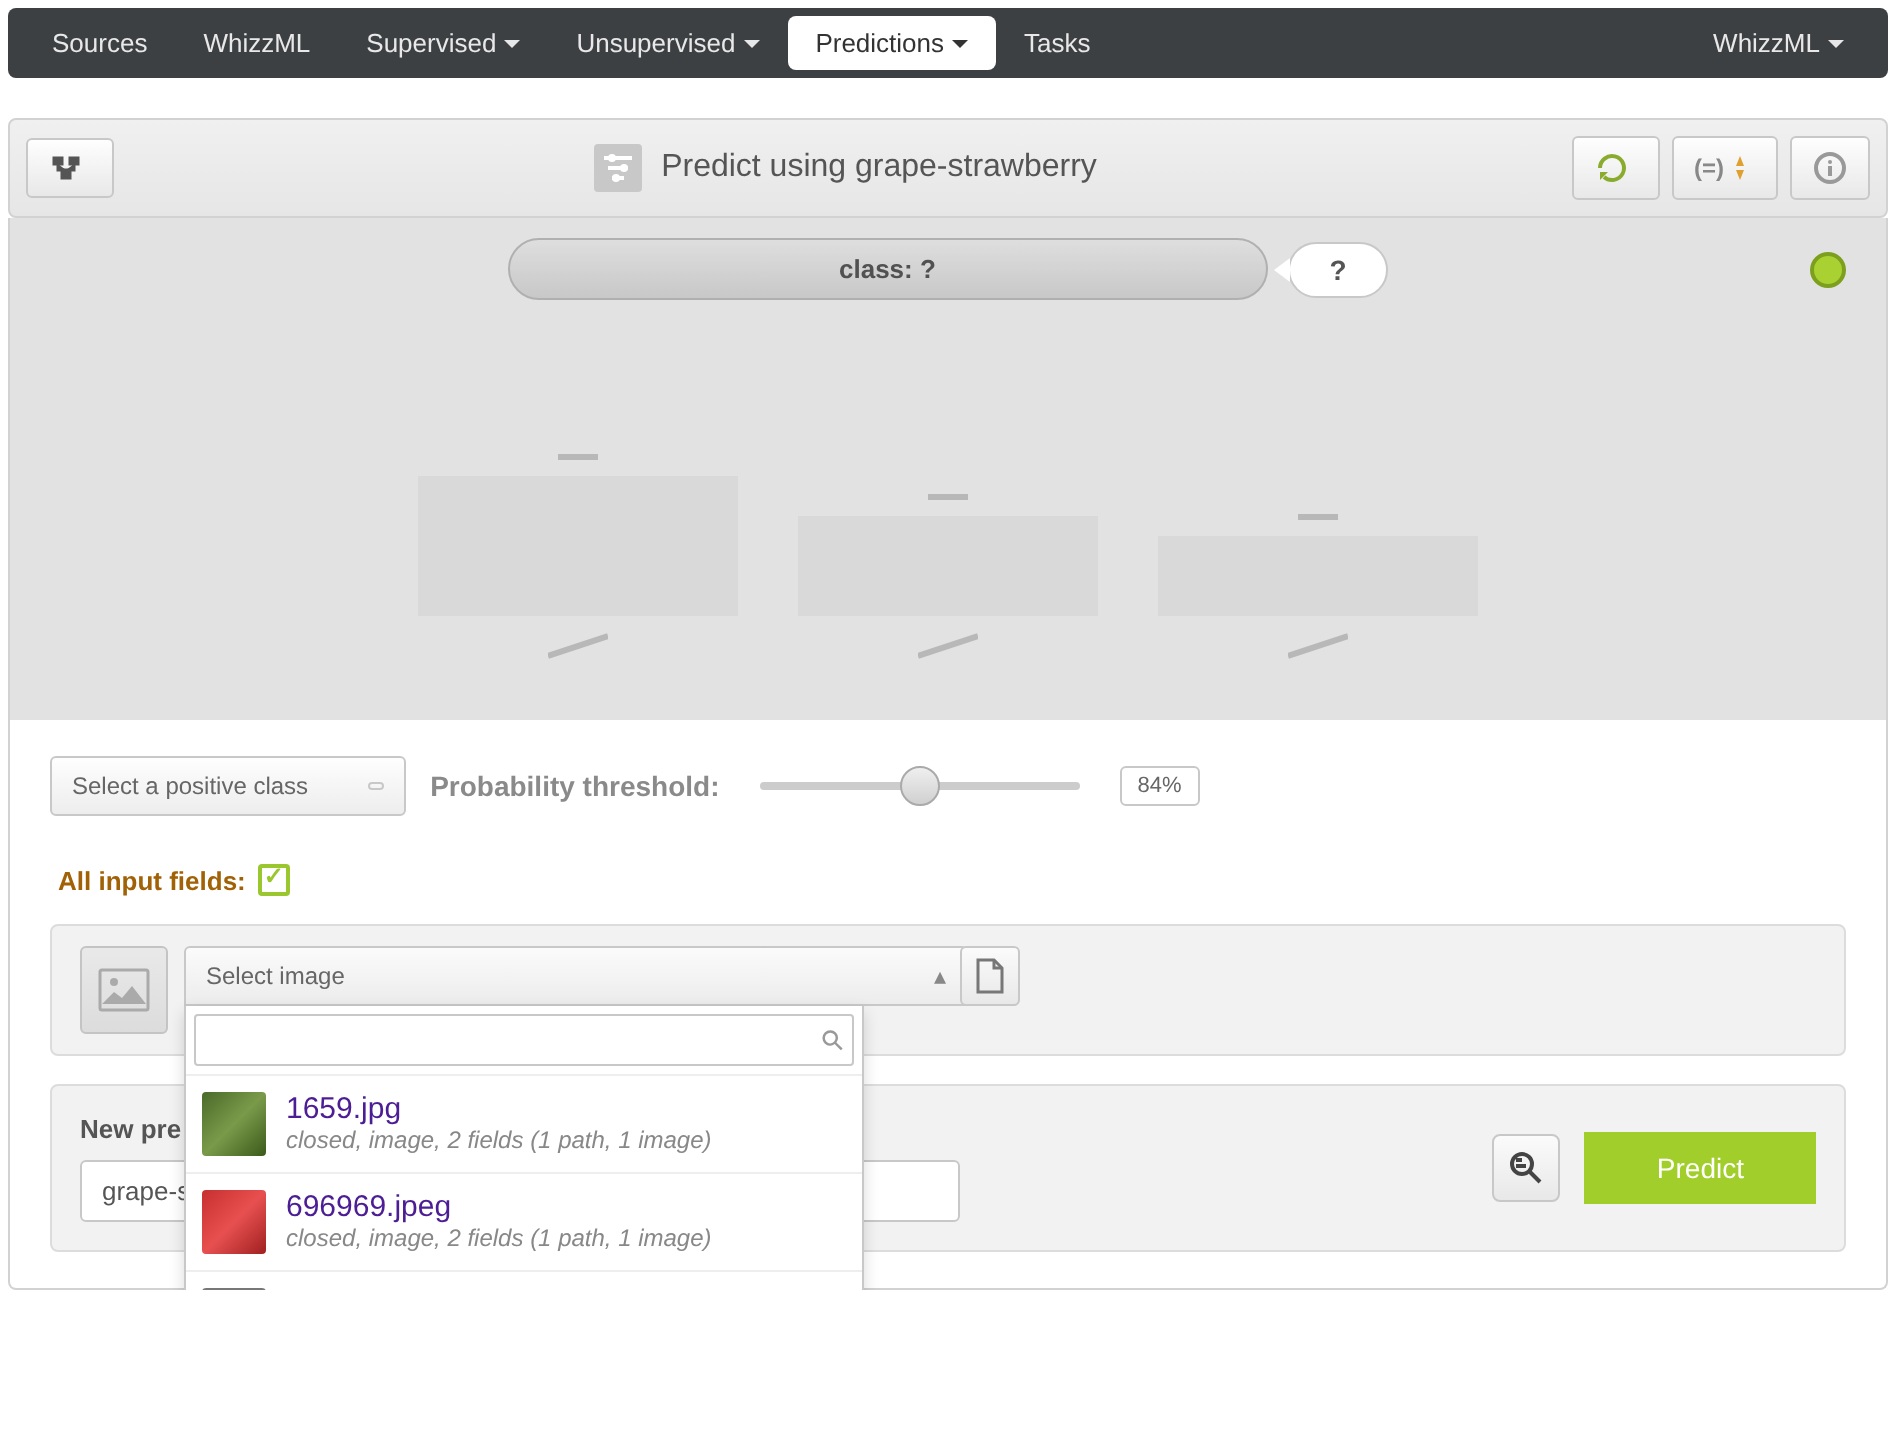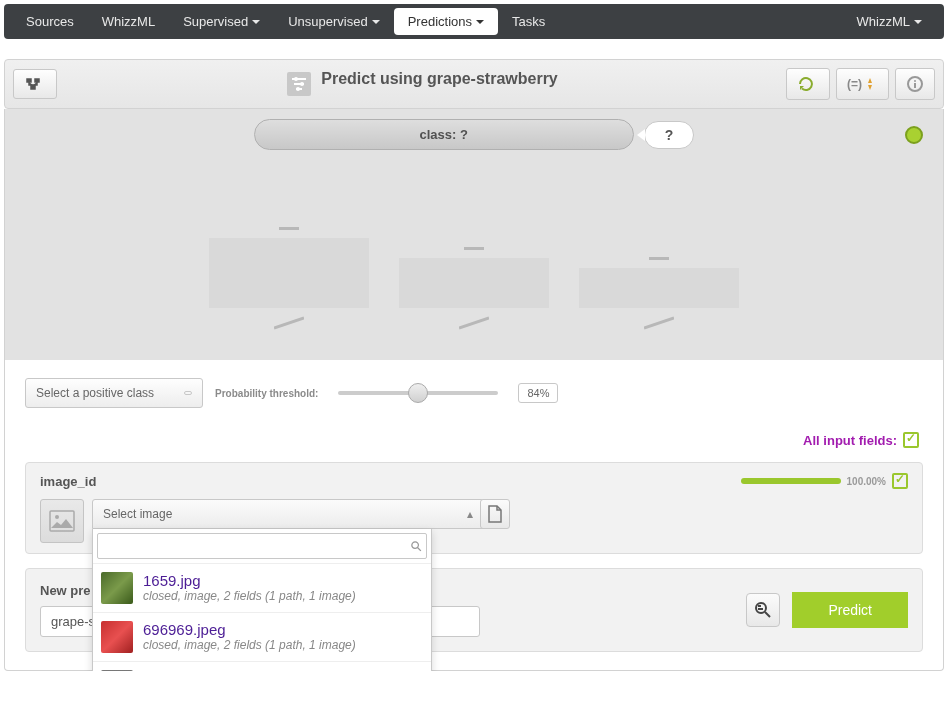--- a/index.html
+++ b/index.html
@@ -5,40 +5,40 @@
 * { box-sizing: border-box; margin: 0; padding: 0; font-family: -apple-system, "Helvetica Neue", Arial, sans-serif; }
 body { background: #fff; font-size: 13px; color: #333; }
 .nav { background: #3d4043; border-radius: 4px; margin: 4px; display: flex; align-items: center; padding: 0 8px; position: relative; }
 .nav-item { color: #e8e8e8; padding: 10px 14px; cursor: pointer; display: flex; align-items: center; gap: 4px; font-size: 13px; }
 .nav-item.active { background: #fff; color: #333; border-radius: 4px; margin: 4px 0; padding: 6px 14px; }
 .nav-item .caret-down { display: inline-block; width: 0; height: 0; border-left: 4px solid transparent; border-right: 4px solid transparent; border-top: 4px solid currentColor; }
 .nav-right { margin-left: auto; }
 .toolbar { background: linear-gradient(#f0f0f0,#e6e6e6); border: 1px solid #d2d2d2; border-radius: 4px; margin: 20px 4px 0 4px; display: flex; align-items: center; padding: 8px; position: relative; }
 .tool-btn { background: linear-gradient(#fefefe,#e8e8e8); border: 1px solid #c8c8c8; border-radius: 3px; padding: 6px 10px; display: flex; align-items: center; gap: 4px; cursor: pointer; min-height: 30px; }
 .tool-left { display: flex; }
-.title-area { flex: 1; display: flex; justify-content: center; align-items: flex-start; gap: 8px; color: #555; font-size: 16px; font-weight: 700; }
+.title-area { flex: 1; display: flex; justify-content: center; align-items: center; gap: 8px; color: #555; font-size: 16px; font-weight: 400; }
 .tool-right { display: flex; gap: 6px; }
 .main { border: 1px solid #d2d2d2; border-top: none; margin: 0 4px; border-radius: 0 0 4px 4px; }
 .label-row { background: #e2e2e2; padding: 10px; display: flex; justify-content: center; align-items: center; position: relative; }
 .pill { background: linear-gradient(#dedede,#c8c8c8); border: 1px solid #b0b0b0; border-radius: 18px; padding: 7px 60px; color: #515151; font-size: 13px; font-weight: 600; width: 380px; text-align: center; }
 .pill-q { background: #fff; border: 1px solid #c8c8c8; border-radius: 14px; padding: 5px 20px; color: #555; font-weight: 600; font-size: 14px; margin-left: 10px; position: relative; }
 .pill-q:before { content: ""; position: absolute; left: -8px; top: 50%; transform: translateY(-50%); width: 0; height: 0; border-top: 6px solid transparent; border-bottom: 6px solid transparent; border-right: 8px solid #fff; }
 .green-btn-round { position: absolute; right: 20px; top: 50%; transform: translateY(-50%); width: 18px; height: 18px; border-radius: 50%; background: #a9d131; border: 2px solid #7ca01e; }
 .chart-area { background: #e2e2e2; height: 200px; display: flex; align-items: flex-end; justify-content: center; gap: 30px; padding-bottom: 30px; position: relative; }
 .bar-block { display: flex; flex-direction: column; align-items: center; gap: 8px; }
 .bar-cap { width: 20px; height: 3px; background: #b8b8b8; }
 .bar { background: #d9d9d9; }
 .threshold-row { background: #fff; padding: 18px 20px; display: flex; align-items: center; gap: 12px; }
 .select-btn { background: linear-gradient(#fefefe,#ededed); border: 1px solid #c8c8c8; border-radius: 3px; padding: 7px 10px; color: #666; font-size: 12px; display: flex; align-items: center; gap: 30px; cursor: pointer; }
 .select-caret { border: 1px solid #c8c8c8; border-radius: 2px; padding: 1px 3px; display: flex; align-items: center; }
-.thresh-label { color: #8a8a8a; font-weight: 600; font-size: 10px; }
+.thresh-label { color: #8a8a8a; font-weight: 600; font-size: 14px; }
 .slider { flex: 0 0 160px; height: 4px; background: #ccc; border-radius: 2px; position: relative; margin: 0 8px; }
 .slider-knob { position: absolute; left: 50%; top: 50%; transform: translate(-50%,-50%); width: 20px; height: 20px; border-radius: 50%; background: linear-gradient(#efefef,#d0d0d0); border: 1px solid #aaa; }
 .pct-box { border: 1px solid #c8c8c8; border-radius: 3px; padding: 3px 8px; font-size: 11px; color: #666; background: #fff; }
-.all-fields { text-align: right; padding: 6px 24px 14px; color: #a21caf; font-weight: 600; font-size: 13px; display: flex; justify-content: flex-end; align-items: center; gap: 6px; }
+.all-fields { text-align: right; padding: 6px 24px 14px; color: #a16207; font-weight: 600; font-size: 13px; display: flex; justify-content: flex-start; align-items: center; gap: 6px; }
 .check-icon { width: 16px; height: 16px; border: 2px solid #9ac72d; border-radius: 2px; position: relative; }
 .check-icon:after { content:"✓"; position:absolute; top:-3px; left:1px; color:#9ac72d; font-weight:bold; font-size:12px; }
 .field-panel { margin: 0 20px 14px 20px; background: #f2f2f2; border: 1px solid #dcdcdc; border-radius: 4px; padding: 10px 14px; }
 .field-head { display: flex; align-items: center; gap: 8px; color: #555; font-weight: 600; font-size: 13px; margin-bottom: 10px; }
 .meter { margin-left: auto; display: flex; align-items: center; gap: 6px; }
 .meter-bar { width: 100px; height: 6px; background: #9ac72d; border-radius: 3px; }
 .meter-txt { font-size: 10px; color: #999; }
 .field-body { display: flex; align-items: flex-start; gap: 8px; position: relative; }
 .thumb-box { width: 44px; height: 44px; background: linear-gradient(#e9e9e9,#dcdcdc); border: 1px solid #c4c4c4; border-radius: 3px; display: flex; align-items: center; justify-content: center; }
 .dropdown { flex: 1; position: relative; }
@@ -190,28 +190,20 @@
       </div>
     <div class="pct-box">84%</div>
   </div>
 
   <div class="all-fields">
     <span>All input fields:</span>
     <span class="check-icon"></span>
   </div>
 
   <div class="field-panel">
-    <div class="field-head">
-      <span>image_id</span>
-      <div class="meter">
-        <div class="meter-bar"></div>
-        <span class="meter-txt">100.00%</span>
-        <span class="check-icon"></span>
-      </div>
-    </div>
     <div class="field-body">
       <div class="thumb-box">
         <svg width="26" height="22" viewBox="0 0 26 22">
             <rect x="1" y="1" width="24" height="20" rx="1" fill="none" stroke="#aaa" stroke-width="1.5"></rect>
             <circle cx="8" cy="7" r="2" fill="#aaa"></circle>
             <path d="M2 18l6-6 4 3 5-6 7 9z" fill="#aaa"></path>
           </svg>
       </div>
       <div class="dropdown">
         <div class="dd-btn">

